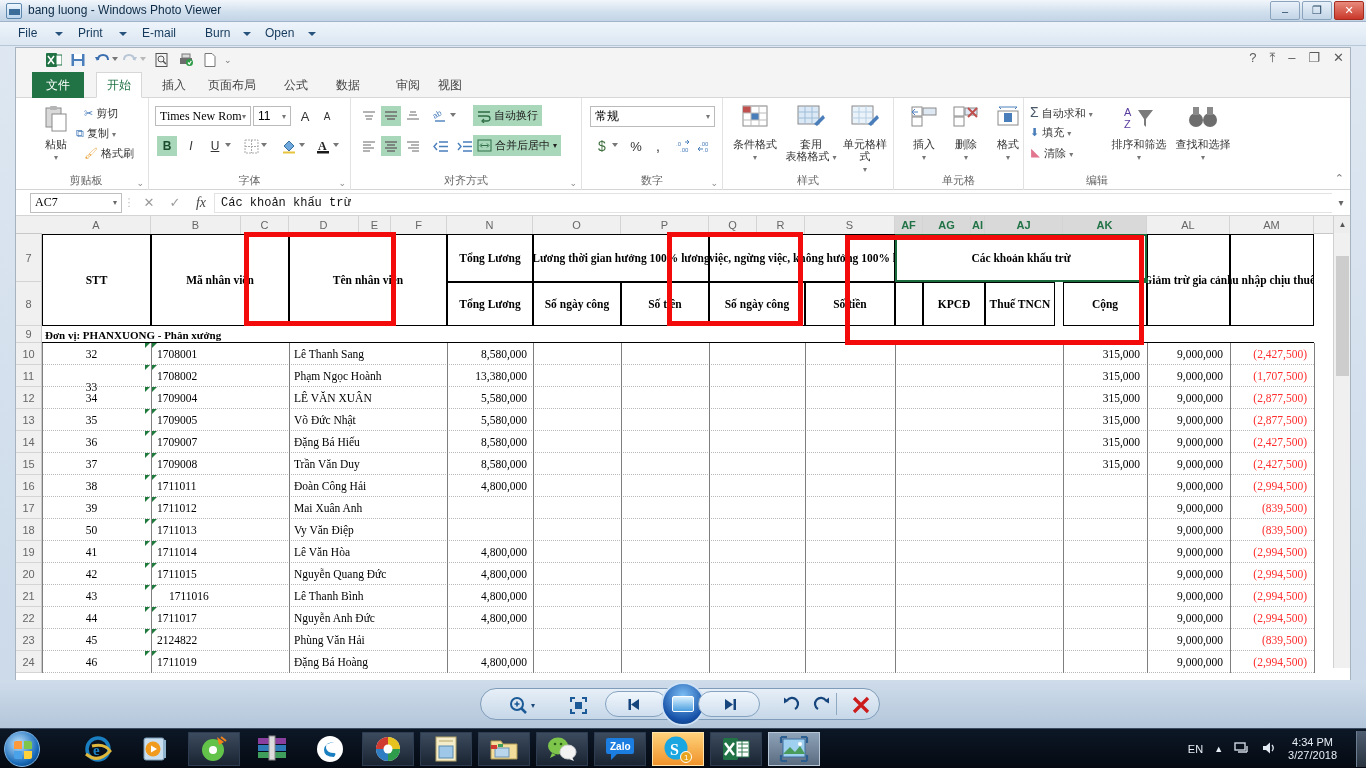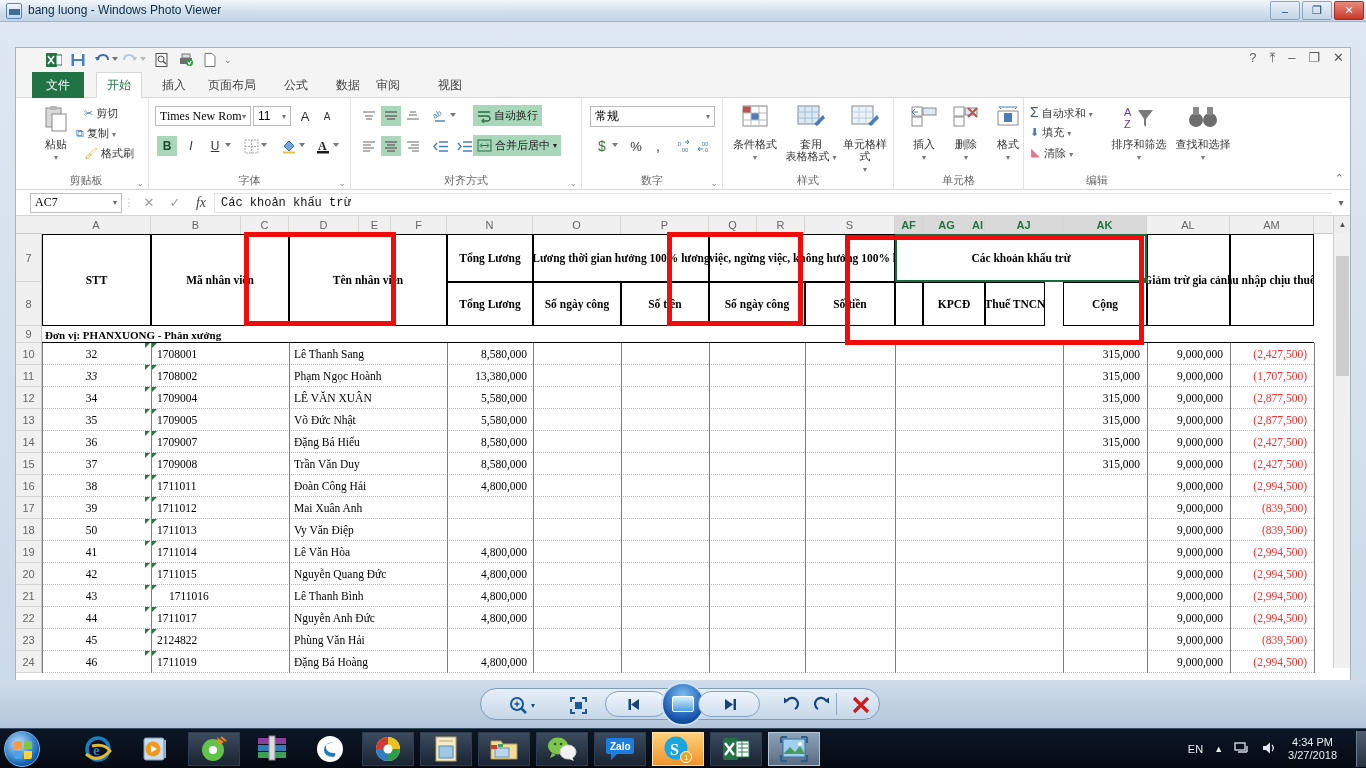--- a/index.html
+++ b/index.html
@@ -158,20 +158,31 @@
   <div id="pv-titlebar">
     <div id="pv-title-icon"></div>
     <div id="pv-title-text">bang luong - Windows Photo Viewer</div>
     <div id="pv-winbtns">
       <div class="pv-wb">–</div>
       <div class="pv-wb">❐</div>
       <div class="pv-wb close">✕</div>
     </div>
   </div>
 
+  <div id="pv-menubar">
+    <div class="pv-menu" style="left:18px">File</div>
+    <div class="pv-caret" style="left:55px"></div>
+    <div class="pv-menu" style="left:78px">Print</div>
+    <div class="pv-caret" style="left:119px"></div>
+    <div class="pv-menu" style="left:142px">E-mail</div>
+    <div class="pv-menu" style="left:205px">Burn</div>
+    <div class="pv-caret" style="left:243px"></div>
+    <div class="pv-menu" style="left:265px">Open</div>
+    <div class="pv-caret" style="left:308px"></div>
+  </div>
 
   <div id="xl">
 
     <div id="xl-qat">
       <div class="qat-icon" style="left:30px">
         <svg width="16" height="16" viewBox="0 0 16 16">
             <rect x="0" y="1" width="11" height="14" rx="1" fill="#217346"></rect>
             <rect x="10" y="3" width="6" height="10" fill="#fff" stroke="#217346" stroke-width="1"></rect>
             <path d="M2 4 L8 12 M8 4 L2 12" stroke="#fff" stroke-width="1.5"></path>
           </svg>
@@ -227,21 +238,21 @@
       </div>
     </div>
 
     <div id="xl-tabs">
       <div id="tab-file">文件</div>
       <div class="xl-tab active" style="left:80px">开始</div>
       <div class="xl-tab" style="left:136px">插入</div>
       <div class="xl-tab" style="left:182px">页面布局</div>
       <div class="xl-tab" style="left:258px">公式</div>
       <div class="xl-tab" style="left:310px">数据</div>
-      <div class="xl-tab" style="left:350px">审阅</div>
+      <div class="xl-tab" style="left:370px">审阅</div>
       <div class="xl-tab" style="left:412px">视图</div>
       <div id="xl-signin">登录</div>
     </div>
 
     <div id="ribbon">
 
       <div class="rgroup" style="left:8px; width:125px">
         <div class="bigbtn" style="left:8px; top:6px; width:48px">
           <span class="gl">
             <svg width="30" height="30" viewBox="0 0 30 30">
@@ -608,35 +619,35 @@
           <div class="cell hdrcell" style="left: 853px; top: 0px; width: 252px; height: 48px;">Các khoản khấu trừ</div>
           <div class="cell hdrcell" style="left: 1105px; top: 0px; width: 83px; height: 92px;">Giảm trừ gia cảnh</div>
           <div class="cell hdrcell" style="left: 1188px; top: 0px; width: 84px; height: 92px;">Tổng thu nhập chịu thuế TNCN</div>
           <div class="cell hdrcell" style="left: 405px; top: 48px; width: 86px; height: 44px;">Tổng Lương</div>
           <div class="cell hdrcell" style="left: 491px; top: 48px; width: 88px; height: 44px;">Số ngày công</div>
           <div class="cell hdrcell" style="left: 579px; top: 48px; width: 88px; height: 44px;">Số tiền</div>
           <div class="cell hdrcell" style="left: 667px; top: 48px; width: 96px; height: 44px;">Số ngày công</div>
           <div class="cell hdrcell" style="left: 763px; top: 48px; width: 90px; height: 44px;">Số tiền</div>
           <div class="cell hdrcell" style="left: 853px; top: 48px; width: 28px; height: 44px;"></div>
           <div class="cell hdrcell" style="left: 881px; top: 48px; width: 62px; height: 44px;">KPCĐ</div>
-          <div class="cell hdrcell" style="left: 943px; top: 48px; width: 60px; height: 44px;">Thuế TNCN</div>
+          <div class="cell hdrcell" style="left: 943px; top: 48px; width: 70px; height: 44px;">Thuế TNCN</div>
           <div class="cell hdrcell" style="left: 1021px; top: 48px; width: 84px; height: 44px;">Cộng</div>
           <div class="cell txt" style="left: 0px; top: 92px; width: 520px; height: 17px; font-weight: bold; font-size: 11px; display: flex; align-items: center;">Đơn vị: PHANXUONG - Phân xưởng</div>
           <div class="grid-hline" style="left: 0px; top: 130px; width: 1272px;"></div>
           <div class="cell num" style="left: 0px; top: 109px; width: 103px; height: 22px; text-align: center; display: flex; align-items: center; justify-content: center;">32</div>
           <div class="cell txt" style="left: 112px; top: 109px; width: 130px; height: 22px; display: flex; align-items: center;">1708001</div>
           <div class="cell txt" style="left: 249px; top: 109px; width: 155px; height: 22px; display: flex; align-items: center;">Lê Thanh Sang</div>
           <div class="cell num" style="left: 405px; top: 109px; width: 84px; height: 22px; display: flex; align-items: center; justify-content: flex-end;">8,580,000</div>
           <div class="cell num" style="left: 1021px; top: 109px; width: 81px; height: 22px; display: flex; align-items: center; justify-content: flex-end;">315,000</div>
           <div class="cell num" style="left: 1105px; top: 109px; width: 80px; height: 22px; display: flex; align-items: center; justify-content: flex-end;">9,000,000</div>
           <div class="cell num neg" style="left: 1188px; top: 109px; width: 81px; height: 22px; display: flex; align-items: center; justify-content: flex-end;">(2,427,500)</div>
           <div class="cmark" style="left: 103px; top: 109px;"></div>
           <div class="cmark" style="left: 110px; top: 109px;"></div>
           <div class="grid-hline" style="left: 0px; top: 152px; width: 1272px;"></div>
-          <div class="cell num" style="left: 0px; top: 131px; width: 103px; height: 22px; text-align: center; display: flex; align-items: center; justify-content: center; font-style: italic;">33</div>
+          <div class="cell num" style="left: 0px; top: 142px; width: 103px; height: 22px; text-align: center; display: flex; align-items: center; justify-content: center;">33</div>
           <div class="cell txt" style="left: 112px; top: 131px; width: 130px; height: 22px; display: flex; align-items: center;">1708002</div>
           <div class="cell txt" style="left: 249px; top: 131px; width: 155px; height: 22px; display: flex; align-items: center;">Phạm Ngọc Hoành</div>
           <div class="cell num" style="left: 405px; top: 131px; width: 84px; height: 22px; display: flex; align-items: center; justify-content: flex-end;">13,380,000</div>
           <div class="cell num" style="left: 1021px; top: 131px; width: 81px; height: 22px; display: flex; align-items: center; justify-content: flex-end;">315,000</div>
           <div class="cell num" style="left: 1105px; top: 131px; width: 80px; height: 22px; display: flex; align-items: center; justify-content: flex-end;">9,000,000</div>
           <div class="cell num neg" style="left: 1188px; top: 131px; width: 81px; height: 22px; display: flex; align-items: center; justify-content: flex-end;">(1,707,500)</div>
           <div class="cmark" style="left: 103px; top: 131px;"></div>
           <div class="cmark" style="left: 110px; top: 131px;"></div>
           <div class="grid-hline" style="left: 0px; top: 174px; width: 1272px;"></div>
           <div class="cell num" style="left: 0px; top: 153px; width: 103px; height: 22px; text-align: center; display: flex; align-items: center; justify-content: center;">34</div>

